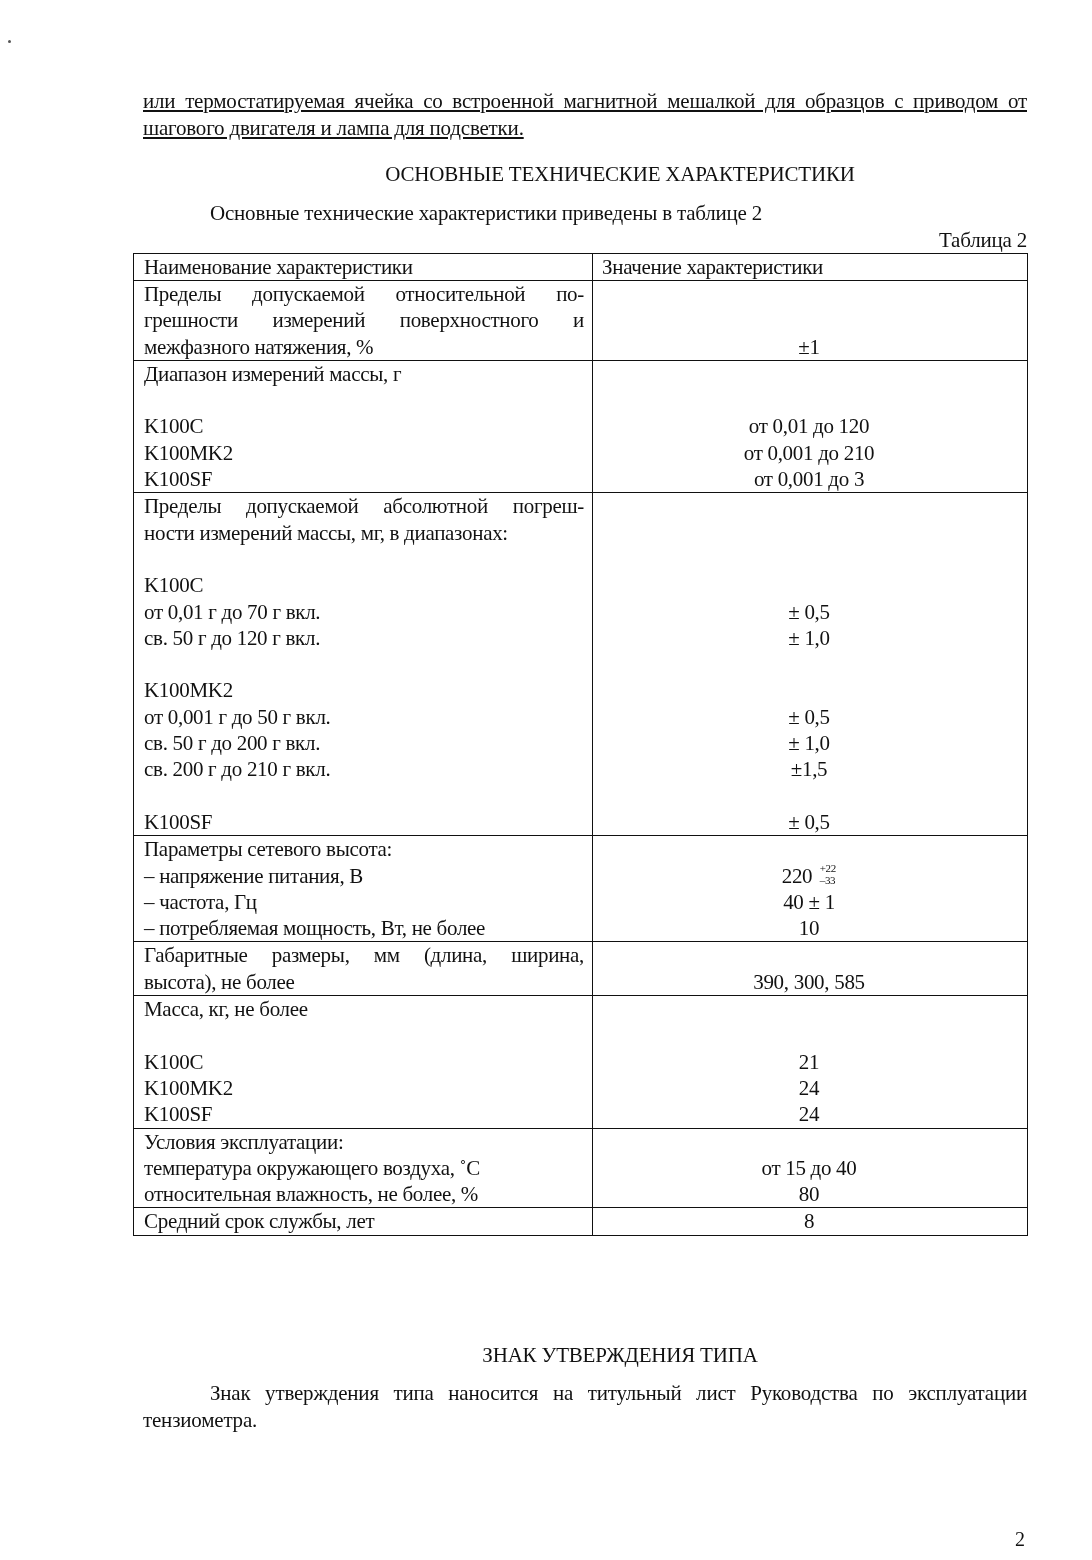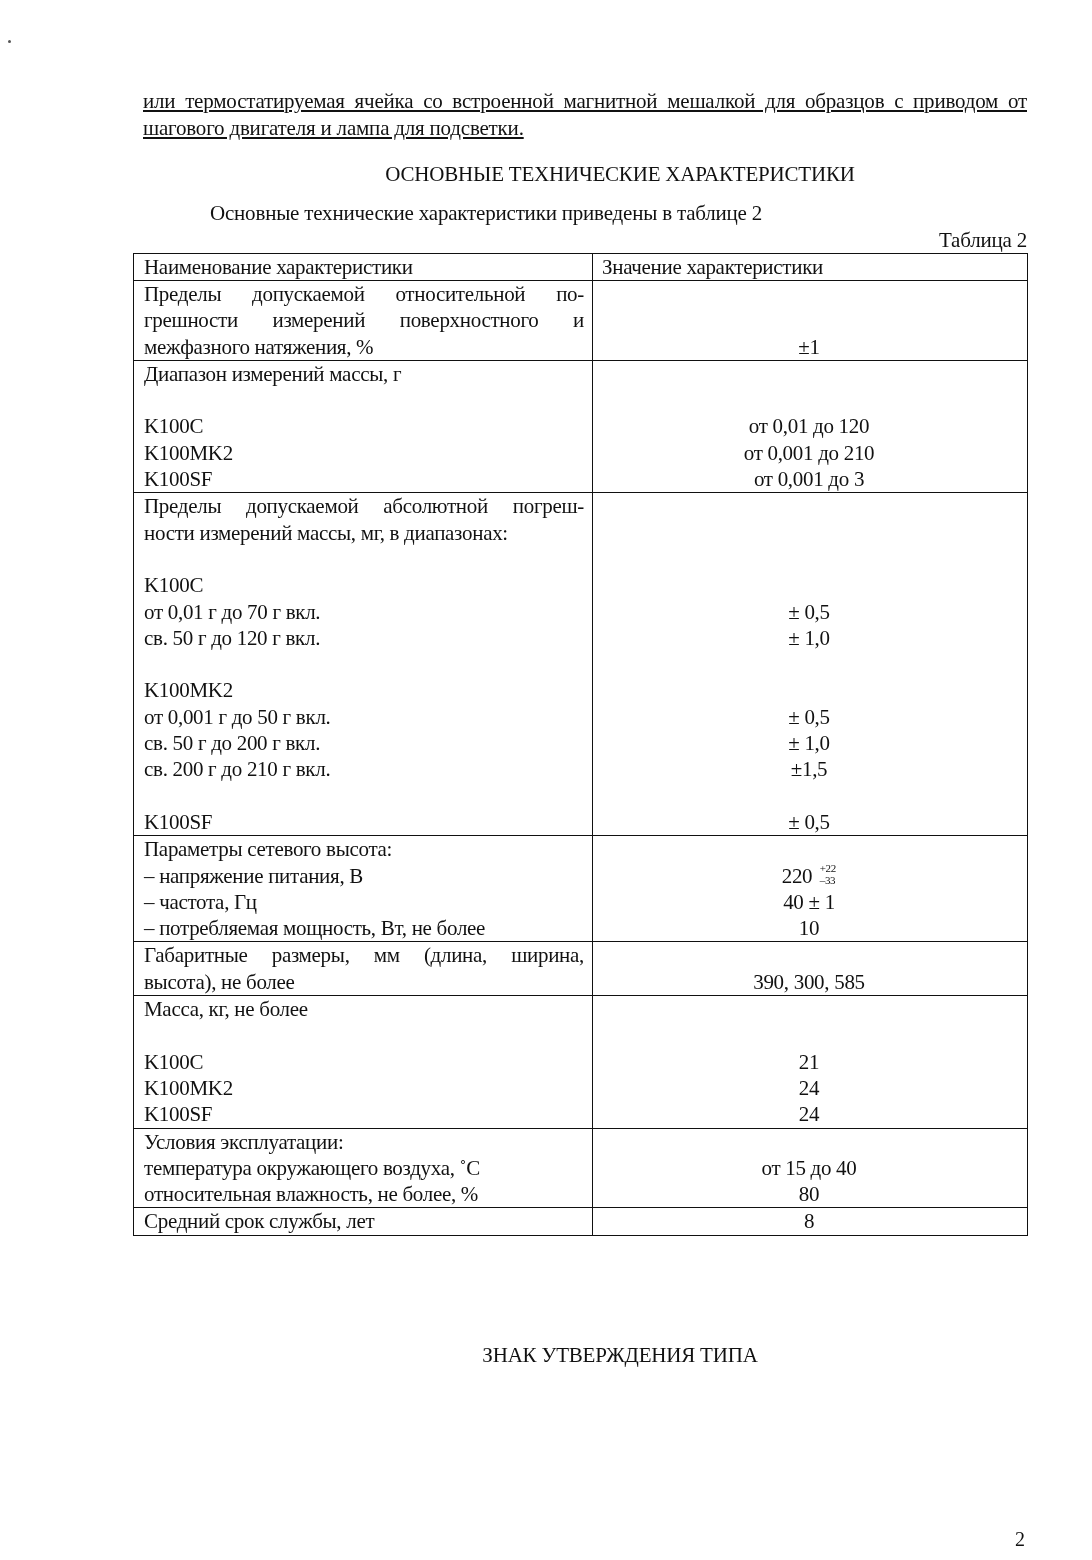--- a/index.html
+++ b/index.html
@@ -193,15 +193,16 @@
     <tr>
       <td class="name">
         <span class="line">Средний срок службы, лет</span>
       </td>
       <td class="val">8</td>
     </tr>
   </tbody>
     </table>
 
   <div class="heading2">ЗНАК УТВЕРЖДЕНИЯ ТИПА</div>
+  <div class="outro">Знак утверждения типа наносится на титульный лист Руководства по эксплуатации тензиометра.</div>
 
   <div class="pagenum">2</div>
 </div>
 
 </body></html>

